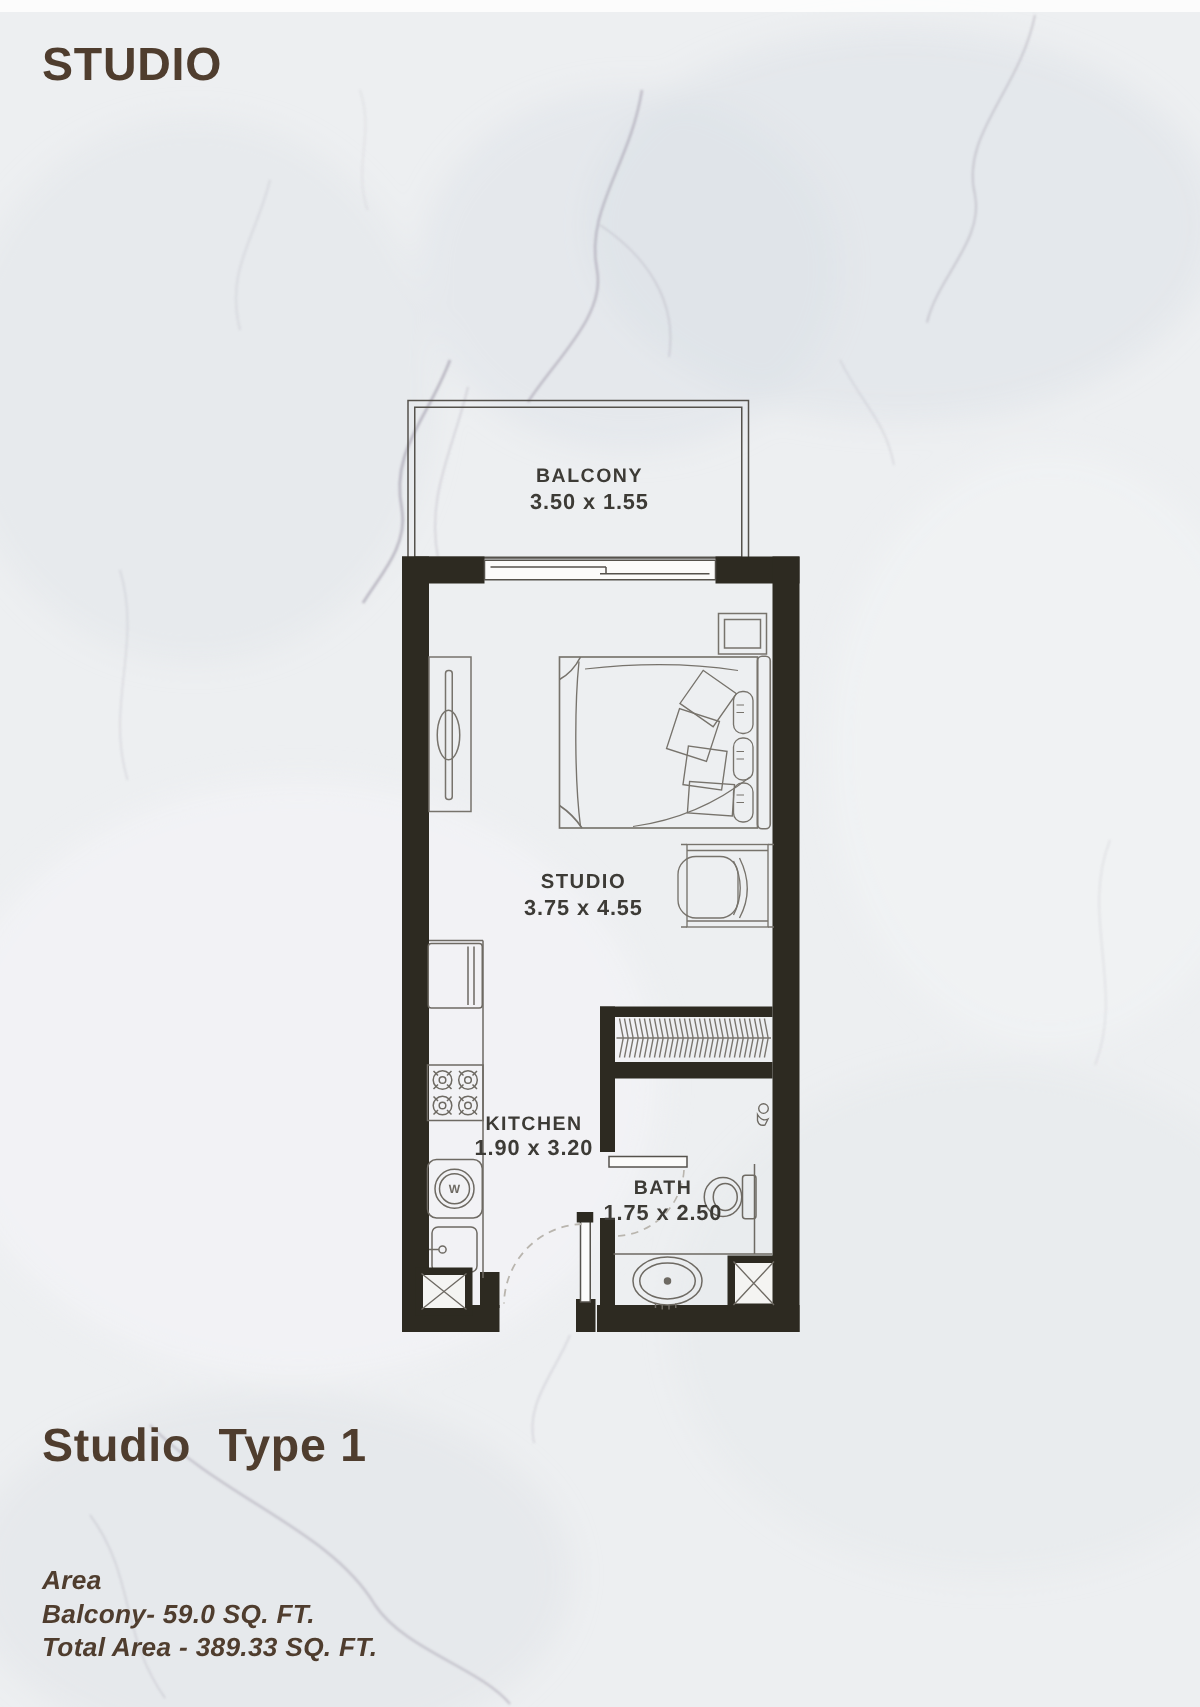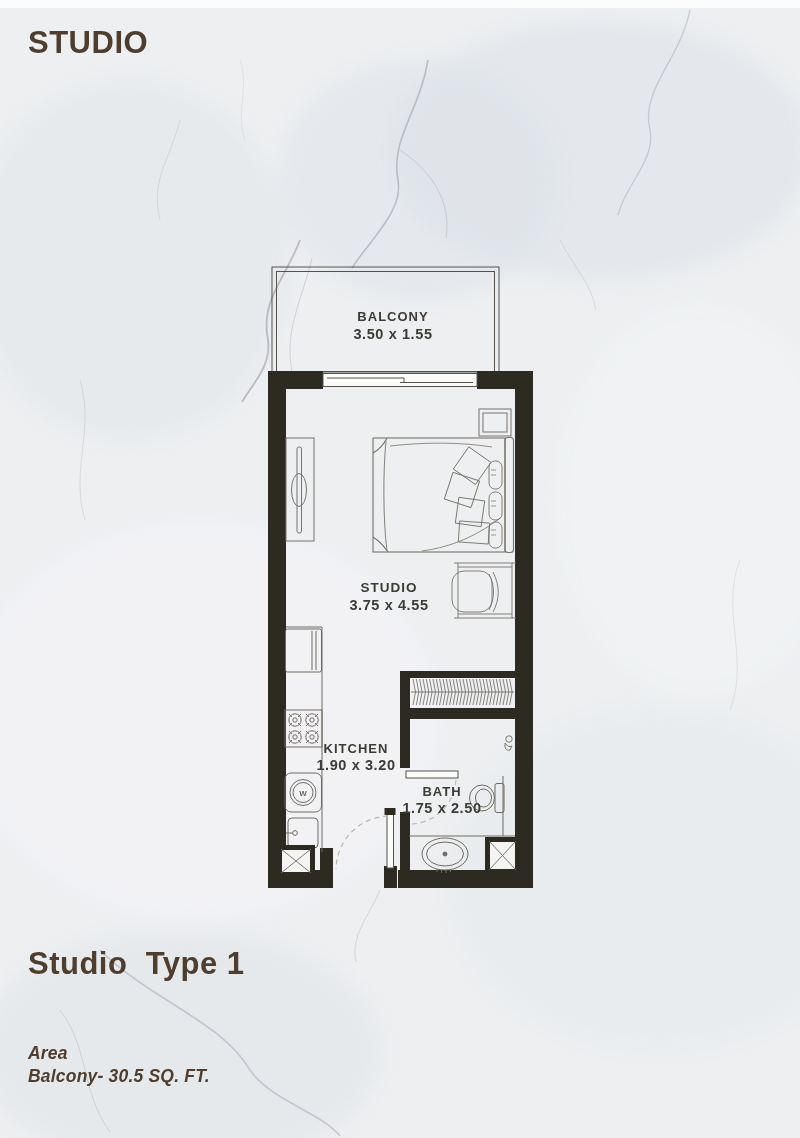--- a/index.html
+++ b/index.html
@@ -231,16 +231,17 @@
   </svg>
 
   <div id="header-title" class="txtblock">
     <div>STUDIO</div>
   </div>
 
   <div id="plan-type" class="txtblock">Studio  Type 1</div>
 
   <div id="area-block" class="txtblock">
     <div>Area</div>
-    <div>Balcony- 30.5 SQ. FT.</div>
+    <div>Balcony- 59.0 SQ. FT.</div>
+    <div>Total Area - 389.33 SQ. FT.</div>
   </div>
 
 </div>
 
 </body></html>

